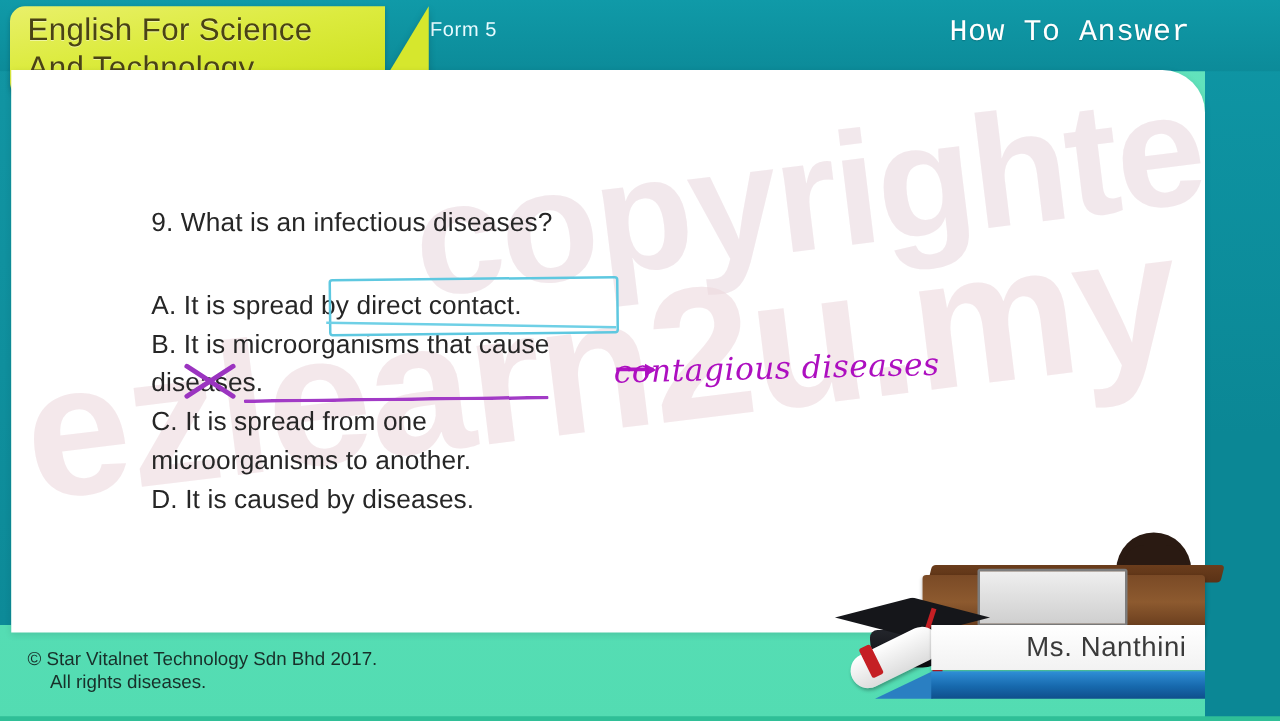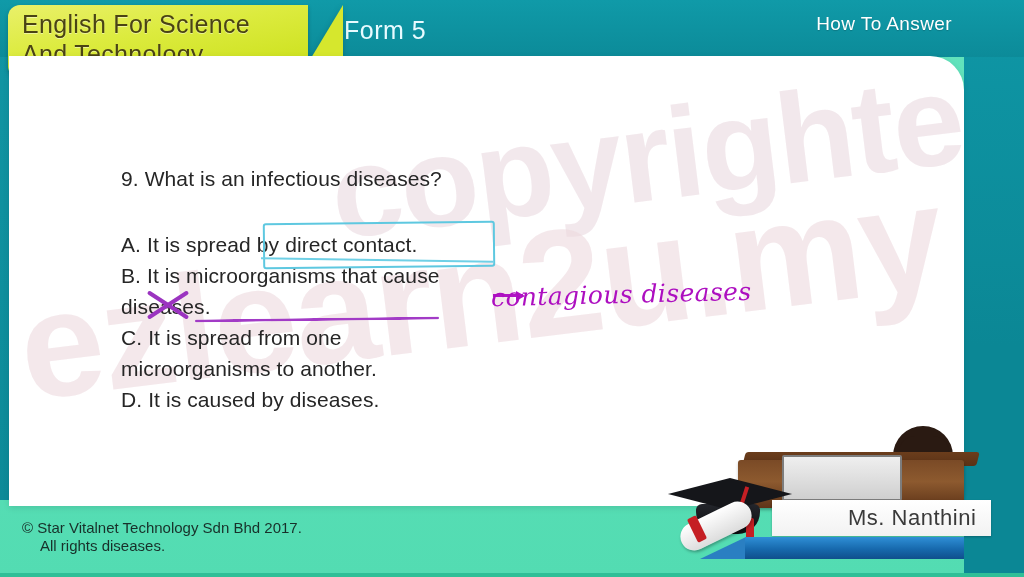--- a/index.html
+++ b/index.html
@@ -19,28 +19,28 @@
   .teal-right{
     position:absolute;right:0;top:0;width:60px;height:577px;
     background:linear-gradient(180deg,#0f97a6 0%,#0b8795 60%,#0b8795 100%);
   }
   .teal-left{
     position:absolute;left:0;top:0;width:9px;height:500px;
     background:linear-gradient(180deg,#1296a4 0%,#0d8a98 100%);
   }
   .how-to-answer{
     position:absolute;right:72px;top:13px;
-    color:#ffffff;font-size:19px;letter-spacing:.4px;
-    font-family:Liberation Sans, sans-serif;
+    color:#ffffff;font-size:24px;letter-spacing:.4px;
+    font-family:Liberation Mono, monospace;
     text-shadow:0 1px 1px rgba(0,0,0,.18);
     margin-left:20px;
   }
   .form-label{
     position:absolute;left:344px;top:16px;
-    color:#e8fbff;font-size:25px;letter-spacing:.5px;
+    color:#e8fbff;font-size:16px;letter-spacing:.5px;
   }
 
   
   .title-badge{
     position:absolute;left:8px;top:5px;width:300px;height:73px;
     background:linear-gradient(170deg,#e9f06a 0%,#dceb3e 42%,#c9df17 100%);
     border-radius:12px 0 10px 12px;
     box-shadow:0 2px 4px rgba(0,0,0,.22);
   }
   .title-wedge{
@@ -161,21 +161,21 @@
     background:linear-gradient(180deg,#6b3d1c 0%,#5a3216 100%);
     border-radius:3px;transform:skewX(-14deg);
   }
   .screen{
     position:absolute;left:782px;top:455px;width:116px;height:42px;
     background:linear-gradient(180deg,#efefef 0%,#cfcfcf 100%);
     border:2px solid #7d7d7d;border-radius:2px;
   }
 
   .nameplate{
-    position:absolute;left:772px;top:500px;width:219px;height:36px;
+    position:absolute;left:745px;top:500px;width:219px;height:36px;
     background:linear-gradient(180deg,#ffffff 0%,#f2f2f2 100%);
     box-shadow:0 1px 2px rgba(0,0,0,.25);
   }
   .nameplate span{
     position:absolute;left:76px;top:5px;
     font-size:22px;color:#3a3a3a;letter-spacing:.5px;
   }
   .blue-strip{
     position:absolute;left:745px;top:537px;width:219px;height:22px;
     background:linear-gradient(180deg,#2f8fd6 0%,#1769ad 55%,#0f4f8c 100%);

